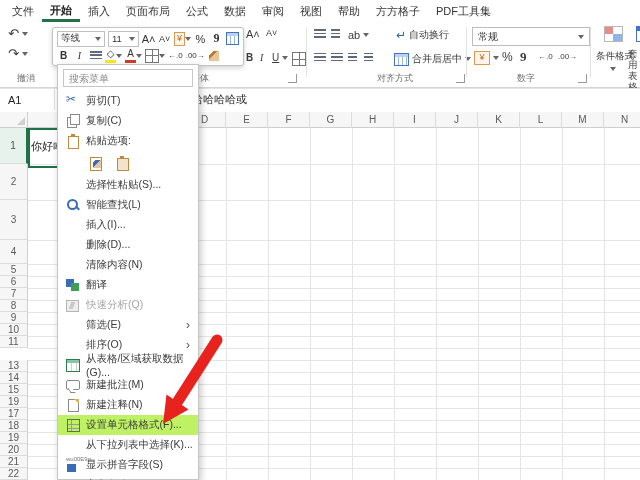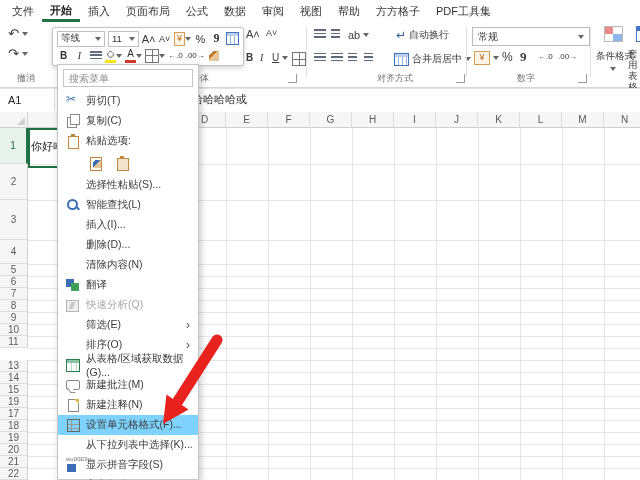--- a/index.html
+++ b/index.html
@@ -88,21 +88,21 @@
   
   .cmenu{position:absolute;left:57px;top:64px;width:142px;height:416px;background:#fff;
          border:1px solid #c6c6c6;box-shadow:2px 3px 7px rgba(0,0,0,.22);z-index:10;
          box-sizing:border-box;padding-top:4px;}
   .msearch{display:block;width:130px;height:18px;margin:0 auto 4px;border:1px solid #c6c6c6;
            font-size:10px;padding:0 5px;box-sizing:border-box;color:#333;outline:none;
            font-family:inherit;}
   .msearch::placeholder{color:#8a8a8a;}
   .mitem{position:relative;height:20px;display:flex;align-items:center;padding-left:28px;
          font-size:10.5px;color:#3b3b3b;cursor:default;box-sizing:border-box;}
-  .mitem.hl{background:#7dd3fc;}
+  .mitem.hl{background:#bef264;}
   .mitem.dis{color:#a6a6a6;}
   .mitem .sub{position:absolute;right:8px;font-size:12px;color:#555;}
   .pasterow{height:24px;display:flex;align-items:center;gap:8px;padding-left:28px;}
   .pbtn{width:17px;height:17px;border:1px solid transparent;display:flex;align-items:center;
         justify-content:center;}
   .ic{position:absolute;left:8px;width:14px;height:14px;}
 
   
   .ic-cut:before{content:"\2702";position:absolute;left:0;top:-2px;font-size:12px;color:#3a6db5;
                  font-family:"DejaVu Sans",sans-serif;}

